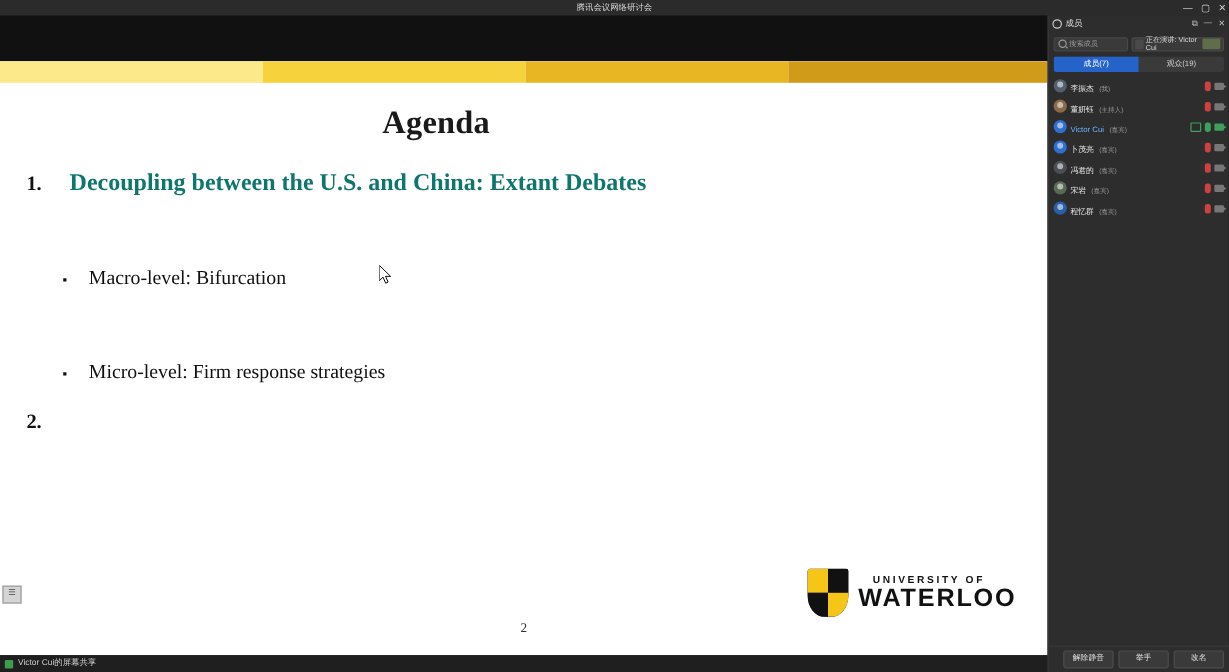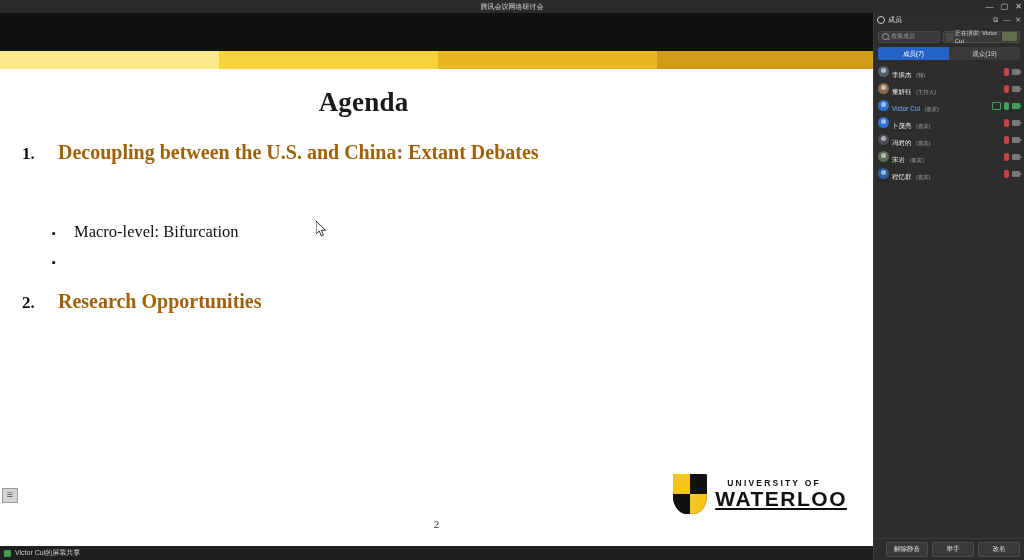--- a/index.html
+++ b/index.html
@@ -101,21 +101,21 @@
     width: 36px;
     font-family: "Liberation Serif", serif;
     font-size: 17px;
     font-weight: bold;
     color: #111;
   }
   .num-item .txt {
     font-family: "Liberation Serif", serif;
     font-size: 20px;
     font-weight: bold;
-    color: #a16207;
+    color: #0f766e;
     text-align: center;
   }
   .sub-item {
     display: flex;
     align-items: baseline;
     margin-left: 52px;
     margin-top: 14px;
   }
   .sub-item .dash {
     width: 22px;
@@ -172,21 +172,20 @@
     color: #111;
     font-weight: bold;
     margin-left: 12px;
   }
   .logo-text .l2 {
     font-size: 21px;
     letter-spacing: 1.5px;
     color: #111;
     font-weight: bold;
     margin-top: 1px;
-    text-decoration: underline;
   }
 
   
   .slide-note-btn {
     position: absolute;
     left: 2px; bottom: 43px;
     width: 14px; height: 13px;
     background: #d4d4d4;
     border: 1px solid #9b9b9b;
     font-size: 7px;
@@ -489,24 +488,24 @@
       <div class="num-item">
         <span class="num">1.</span>
         <span class="txt">Decoupling between the U.S. and China: Extant Debates</span>
       </div>
       <div class="sub-item">
         <span class="dash">▪</span>
         <span class="txt">Macro-level: Bifurcation</span>
       </div>
       <div class="sub-item">
         <span class="dash">▪</span>
+        <span class="txt">Micro-level: Firm response strategies</span>
       </div>
       <div class="num-item gap-2">
         <span class="num">2.</span>
-        <span class="txt">Research Opportunities</span>
       </div>
     </div>
 
     <div class="slide-pagenum">2</div>
 
     <div class="logo">
       <div class="logo-shield">
         <div class="q q1"></div>
           <div class="q q2"></div>
           <div class="q q3"></div>

